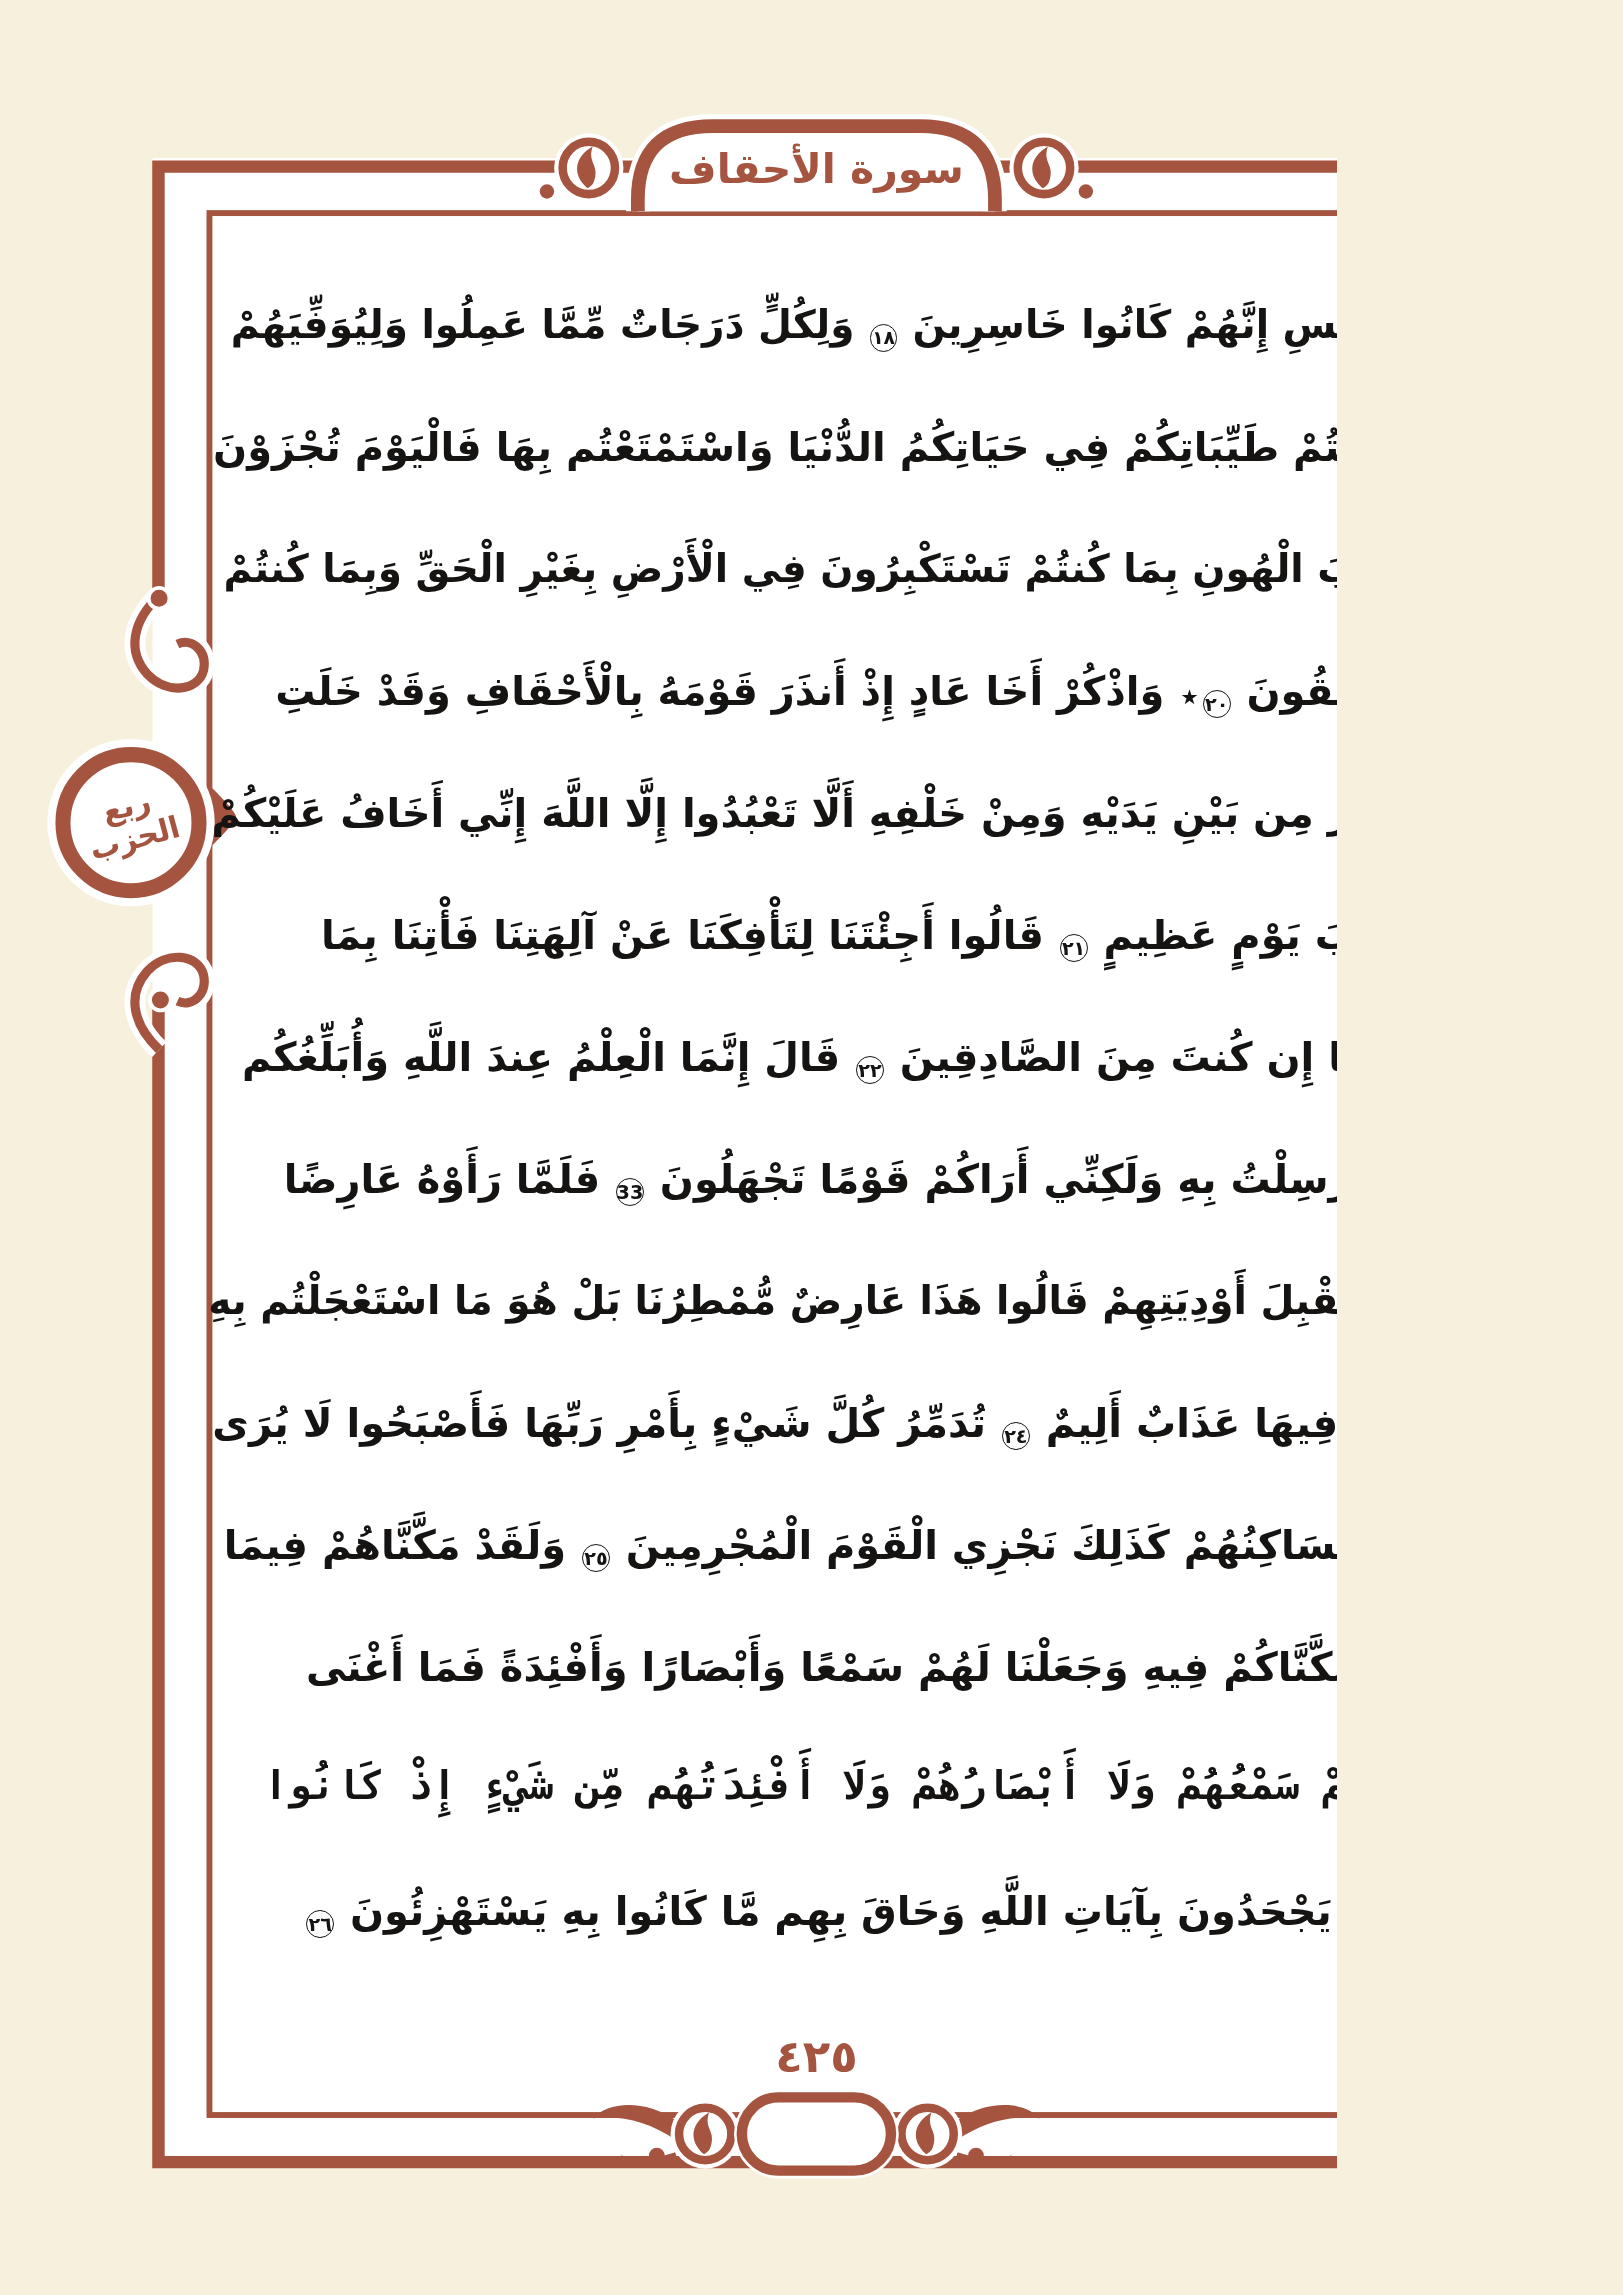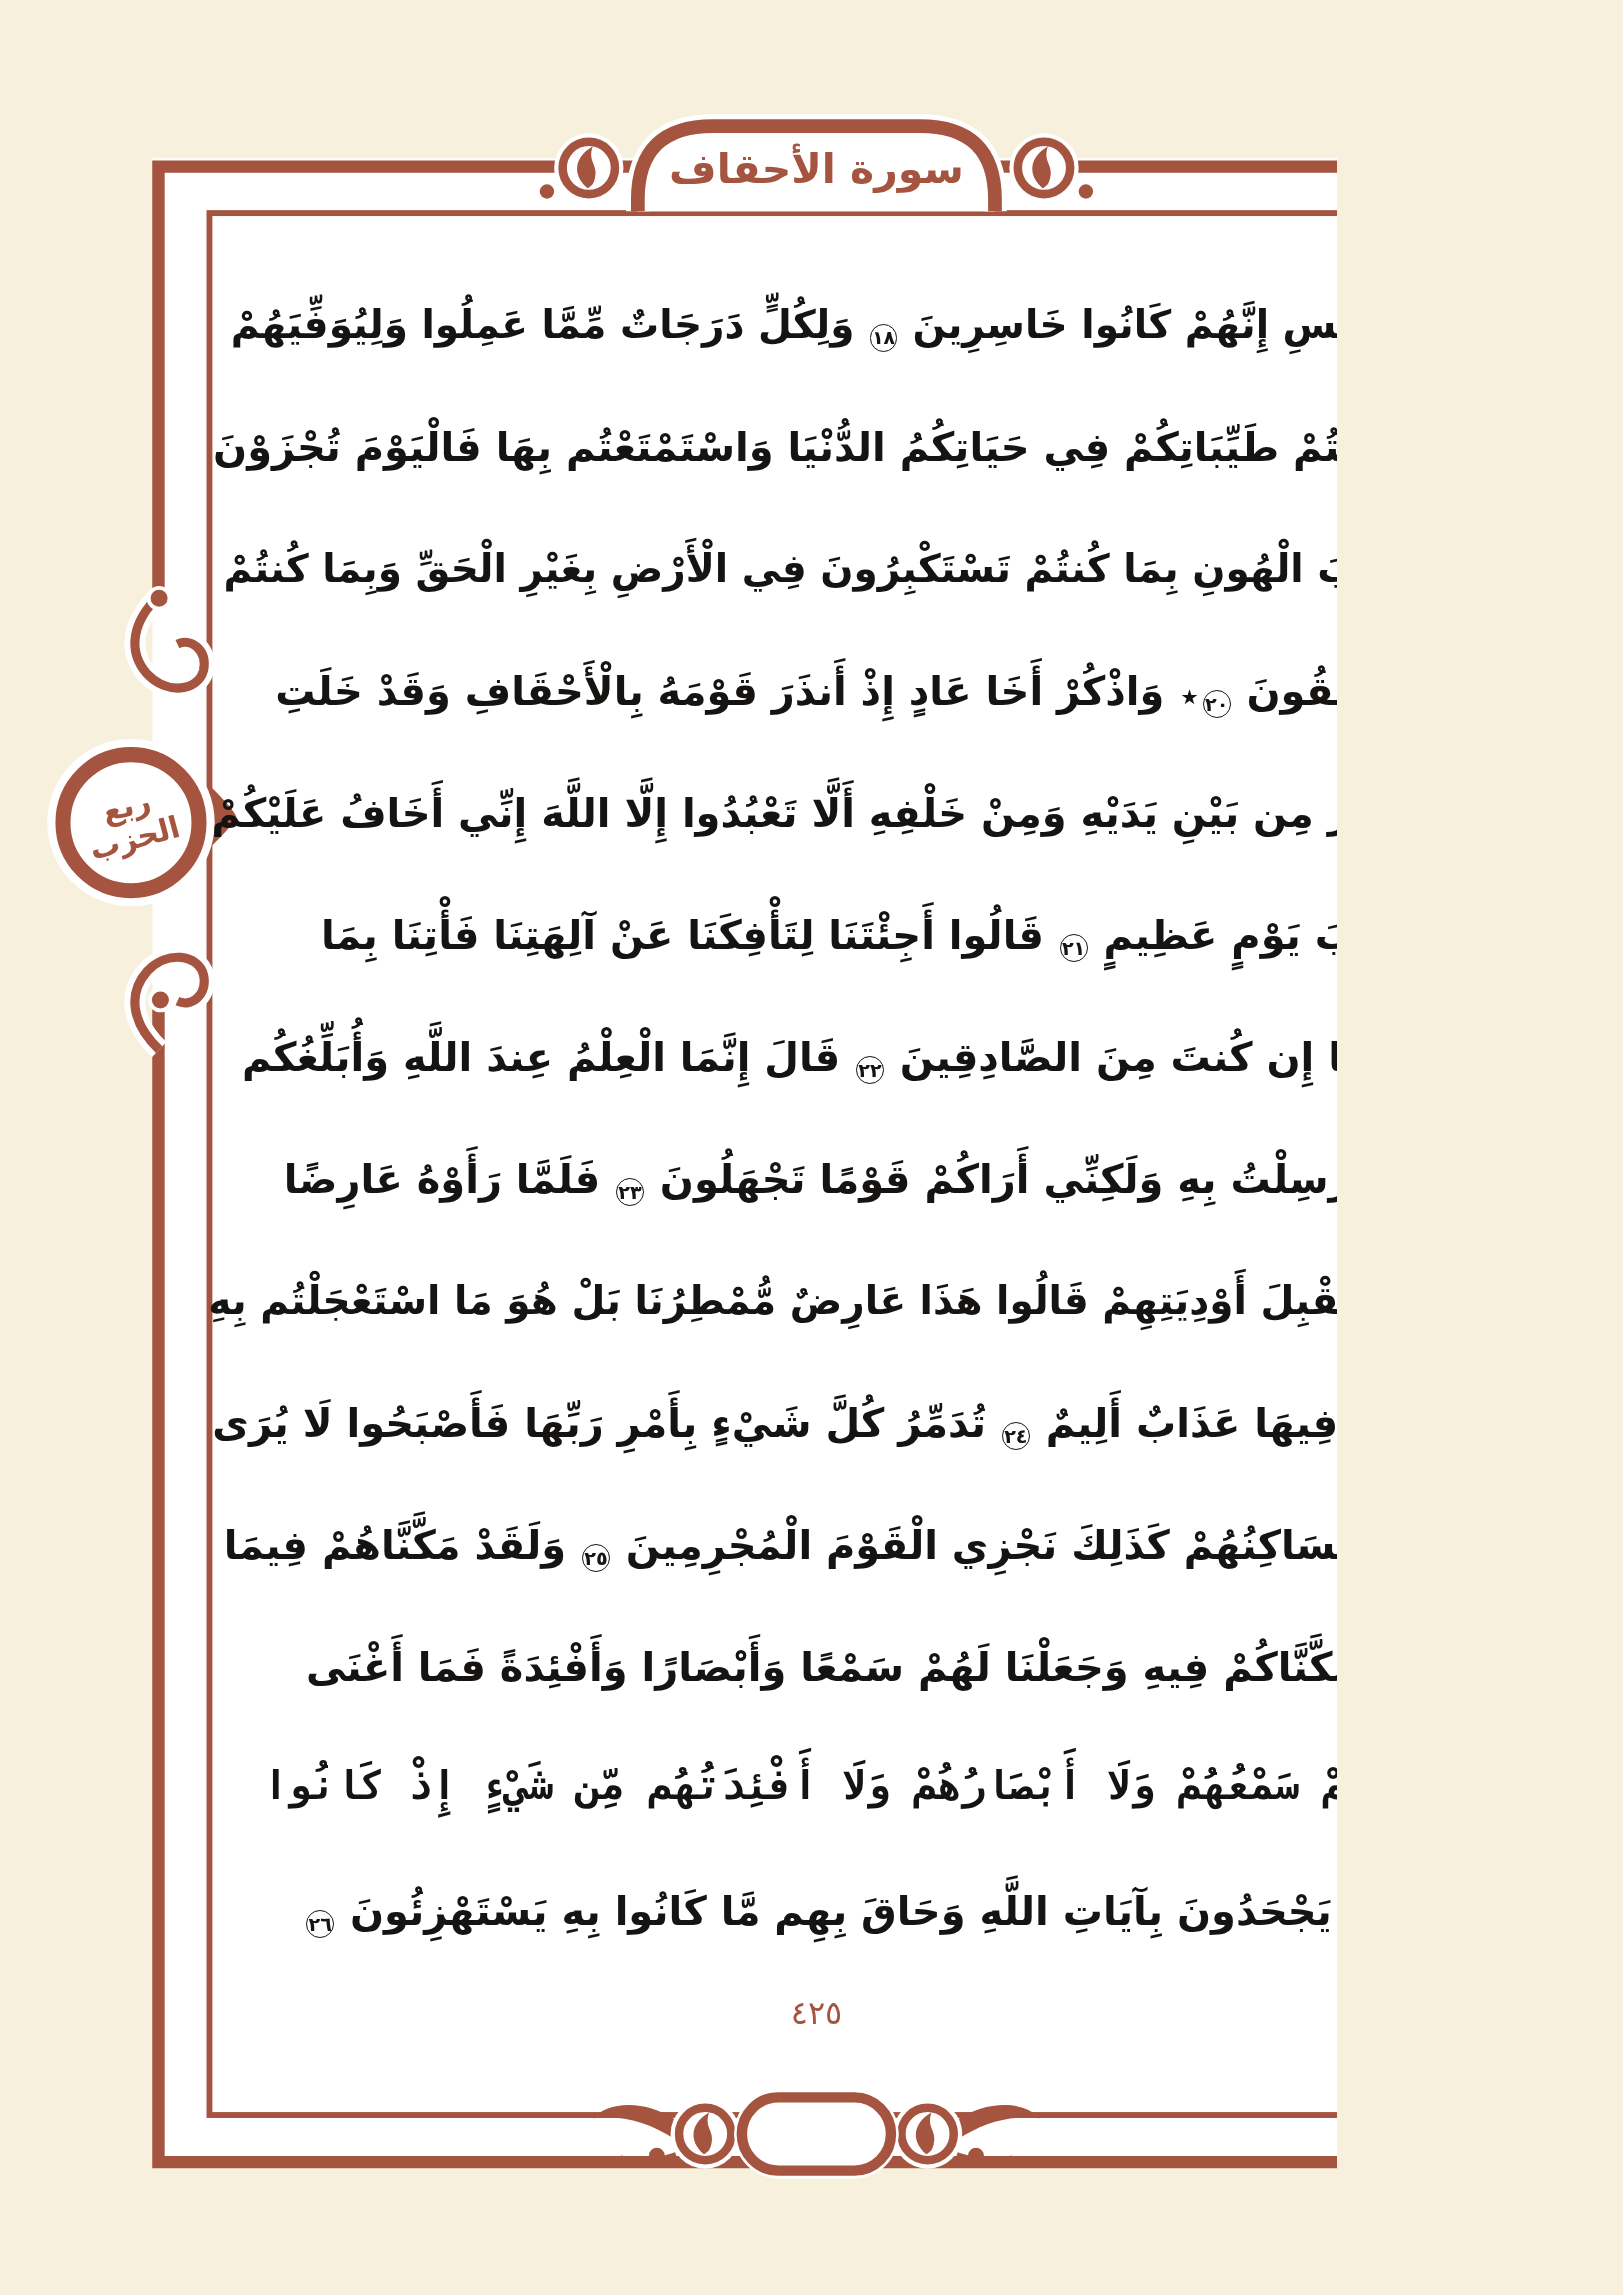--- a/index.html
+++ b/index.html
@@ -12,21 +12,21 @@
   .f-br { fill:var(--frame); }
   .f-w  { fill:#fff; }
   .s-br { stroke:var(--frame); fill:none; }
   .s-w  { stroke:#fff; fill:none; }
   .fw-sbr { fill:#fff; stroke:var(--frame); }
   .fw-sw  { fill:#fff; stroke:#fff; }
 
   
   .overlay { position:absolute; display:flex; align-items:center; justify-content:center; color:var(--frame); }
   .surah-header { left:640px; top:98px; width:353px; height:85px; font-size:41px; font-weight:bold; }
-  .page-number  { left:742px; top:1948px; width:149px; height:73px; font-size:32px; font-weight:normal; }
+  .page-number  { left:742px; top:1992px; width:149px; height:73px; font-size:45px; font-weight:bold; }
   .medallion-label { left:65px; top:731px; width:131px; height:127px; flex-direction:column;
                      transform:rotate(-15deg); font-size:30px; font-weight:bold; line-height:1.08; text-align:center; }
 
   
   .text-area { position:absolute; left:217px; top:236px; width:1202px; height:1835px; }
   .qline { direction:rtl; white-space:nowrap; height:122px; line-height:122px;
            color:var(--ink); font-weight:bold; font-size:41px; overflow:visible; }
   .vc { display:inline-flex; align-items:center; justify-content:center;
         width:1.35em; height:1.35em; border:.1em solid var(--ink); border-radius:50%;
         font-size:.48em; line-height:1; vertical-align:-0.3em; margin:0 .1em; font-weight:bold; }
@@ -96,21 +96,21 @@
   <div class="overlay page-number" dir="rtl">٤٢٥</div>
 
   <div class="text-area" id="qlines" dir="rtl">
       <div class="qline" style="font-size: 39px;">وَالْإِنسِ إِنَّهُمْ كَانُوا خَاسِرِينَ <span class="vc">١٨</span> وَلِكُلٍّ دَرَجَاتٌ مِّمَّا عَمِلُوا وَلِيُوَفِّيَهُمْ</div>
       <div class="qline" style="font-size: 40px;">أَذْهَبْتُمْ طَيِّبَاتِكُمْ فِي حَيَاتِكُمُ الدُّنْيَا وَاسْتَمْتَعْتُم بِهَا فَالْيَوْمَ تُجْزَوْنَ</div>
       <div class="qline" style="font-size: 39px;">عَذَابَ الْهُونِ بِمَا كُنتُمْ تَسْتَكْبِرُونَ فِي الْأَرْضِ بِغَيْرِ الْحَقِّ وَبِمَا كُنتُمْ</div>
       <div class="qline" style="font-size: 40px;">تَفْسُقُونَ <span class="vc">٢٠</span><span class="hizb-star">٭</span> وَاذْكُرْ أَخَا عَادٍ إِذْ أَنذَرَ قَوْمَهُ بِالْأَحْقَافِ وَقَدْ خَلَتِ</div>
       <div class="qline" style="font-size: 40px;">النُّذُرُ مِن بَيْنِ يَدَيْهِ وَمِنْ خَلْفِهِ أَلَّا تَعْبُدُوا إِلَّا اللَّهَ إِنِّي أَخَافُ عَلَيْكُمْ</div>
       <div class="qline" style="font-size: 40px;">عَذَابَ يَوْمٍ عَظِيمٍ <span class="vc">٢١</span> قَالُوا أَجِئْتَنَا لِتَأْفِكَنَا عَنْ آلِهَتِنَا فَأْتِنَا بِمَا</div>
       <div class="qline" style="font-size: 40px;">تَعِدُنَا إِن كُنتَ مِنَ الصَّادِقِينَ <span class="vc">٢٢</span> قَالَ إِنَّمَا الْعِلْمُ عِندَ اللَّهِ وَأُبَلِّغُكُم</div>
-      <div class="qline" style="font-size: 40px;">مَّا أُرْسِلْتُ بِهِ وَلَكِنِّي أَرَاكُمْ قَوْمًا تَجْهَلُونَ <span class="vc">٢٣</span> فَلَمَّا رَأَوْهُ عَارِضًا</div>
+      <div class="qline" style="font-size: 40px;">مَّا أُرْسِلْتُ بِهِ وَلَكِنِّي أَرَاكُمْ قَوْمًا تَجْهَلُونَ <span class="vc">33</span> فَلَمَّا رَأَوْهُ عَارِضًا</div>
       <div class="qline" style="font-size: 39px;">مُّسْتَقْبِلَ أَوْدِيَتِهِمْ قَالُوا هَذَا عَارِضٌ مُّمْطِرُنَا بَلْ هُوَ مَا اسْتَعْجَلْتُم بِهِ</div>
       <div class="qline" style="font-size: 40px;">رِيحٌ فِيهَا عَذَابٌ أَلِيمٌ <span class="vc">٢٤</span> تُدَمِّرُ كُلَّ شَيْءٍ بِأَمْرِ رَبِّهَا فَأَصْبَحُوا لَا يُرَى</div>
       <div class="qline" style="font-size: 40px;">إِلَّا مَسَاكِنُهُمْ كَذَلِكَ نَجْزِي الْقَوْمَ الْمُجْرِمِينَ <span class="vc">٢٥</span> وَلَقَدْ مَكَّنَّاهُمْ فِيمَا</div>
       <div class="qline" style="font-size: 40px;">إِن مَّكَّنَّاكُمْ فِيهِ وَجَعَلْنَا لَهُمْ سَمْعًا وَأَبْصَارًا وَأَفْئِدَةً فَمَا أَغْنَى</div>
       <div class="qline" style="font-size: 40px; font-family: Liberation Mono, monospace;">عَنْهُمْ سَمْعُهُمْ وَلَا أَبْصَارُهُمْ وَلَا أَفْئِدَتُهُم مِّن شَيْءٍ إِذْ كَانُوا</div>
       <div class="qline" style="font-size: 40px; text-align: center;">يَجْحَدُونَ بِآيَاتِ اللَّهِ وَحَاقَ بِهِم مَّا كَانُوا بِهِ يَسْتَهْزِئُونَ <span class="vc">٢٦</span></div>
     </div>
 
 </div>
 

